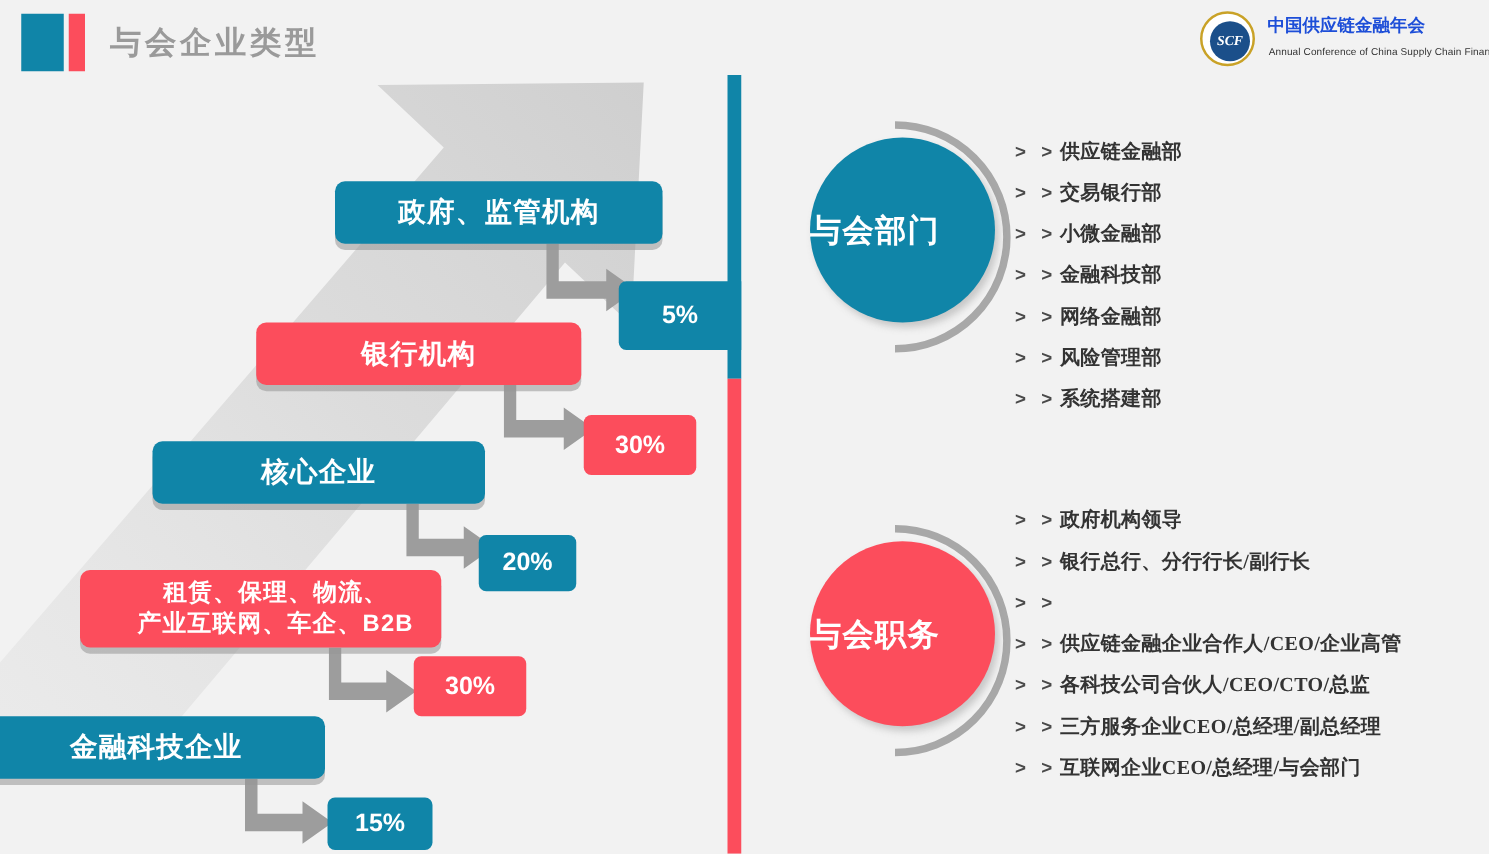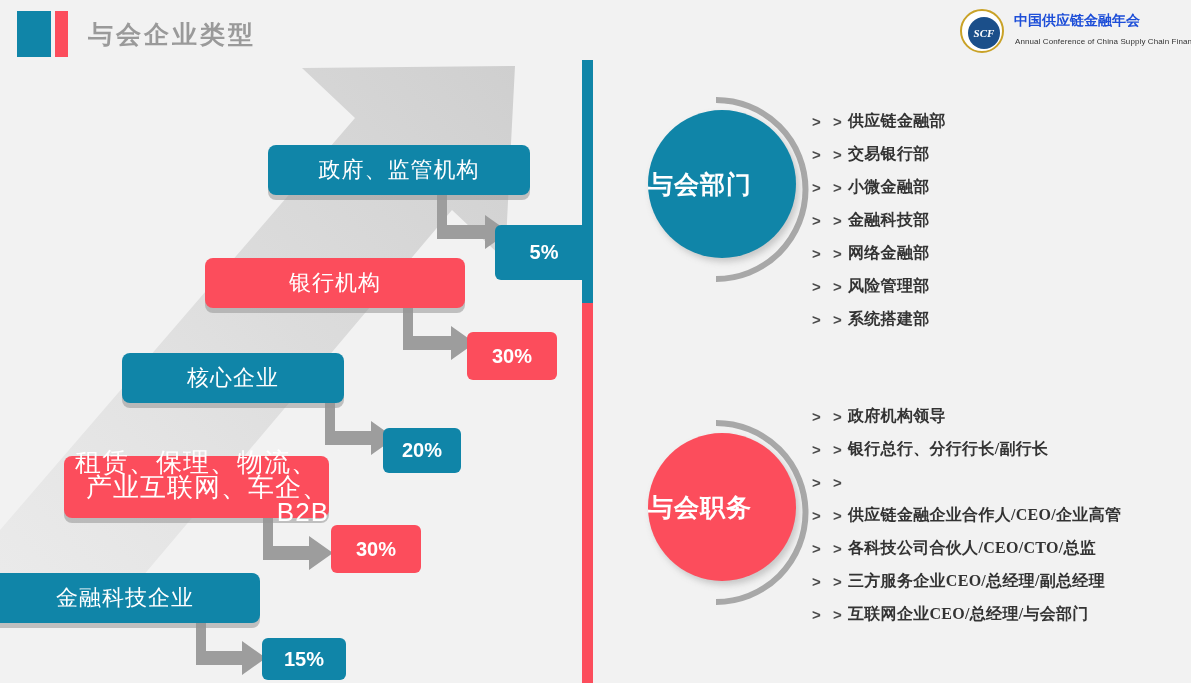--- a/index.html
+++ b/index.html
@@ -74,25 +74,25 @@
   }
 
   
   #left-panel { position:absolute; left:0; top:60px; width:582px; height:623px; }
   #bg-arrow { position:absolute; left:0; top:0; width:582px; height:623px; }
 
   .node {
     position:absolute;
     border-radius:8px;
     color:#ffffff;
-    font-weight:normal;
+    font-weight:bold;
     display:flex;
     align-items:center;
     justify-content:center;
-    text-align:right;
+    text-align:center;
     box-shadow: 0 5px 0 0 rgba(150,150,150,0.55);
     font-size:22px;
     letter-spacing:1px;
     z-index:3;
   }
   .node.teal { background:#1085a8; }
   .node.red  { background:#fc4d5c; }
 
   .pct {
     position:absolute;
@@ -190,31 +190,31 @@
   <div class="node red" style="left:205px; top:198px; width:260px; height:50px;">
     <span>银行机构</span>
   </div>
   <svg class="connector" style="left:403px; top:248px; width:80px; height:58px;" viewBox="0 0 80 58">
     <path d="M 10,0 L 10,28 L 48,28 L 48,18 L 72,35 L 48,52 L 48,42 L 0,42 L 0,0 Z" fill="#9d9d9d"></path>
   </svg>
   <div class="pct red" style="left:467px; top:272px; width:90px; height:48px;">
     <span>30%</span>
   </div>
 
-  <div class="node teal" style="left:122px; top:293px; width:222px; height:50px;">
+  <div class="node teal" style="left:122px; top:293px; width:266px; height:50px;">
     <span>核心企业</span>
   </div>
   <svg class="connector" style="left:325px; top:343px; width:78px; height:58px;" viewBox="0 0 78 58">
     <path d="M 10,0 L 10,28 L 46,28 L 46,18 L 70,35 L 46,52 L 46,42 L 0,42 L 0,0 Z" fill="#9d9d9d"></path>
   </svg>
   <div class="pct teal" style="left:383px; top:368px; width:78px; height:45px;">
     <span>20%</span>
   </div>
 
-  <div class="node red" style="left:64px; top:396px; width:265px; height:62px; flex-direction:column; font-size:26px; line-height:25px;">
+  <div class="node red" style="left:64px; top:396px; width:265px; height:62px; flex-direction:column; font-size:19px; line-height:25px;padding-left:24px;">
     <span>租赁、保理、物流、</span>
     <span>产业互联网、车企、B2B</span>
   </div>
   <svg class="connector" style="left:263px; top:458px; width:78px; height:58px;" viewBox="0 0 78 58">
     <path d="M 10,0 L 10,28 L 46,28 L 46,18 L 70,35 L 46,52 L 46,42 L 0,42 L 0,0 Z" fill="#9d9d9d"></path>
   </svg>
   <div class="pct red" style="left:331px; top:465px; width:90px; height:48px;">
     <span>30%</span>
   </div>
 

